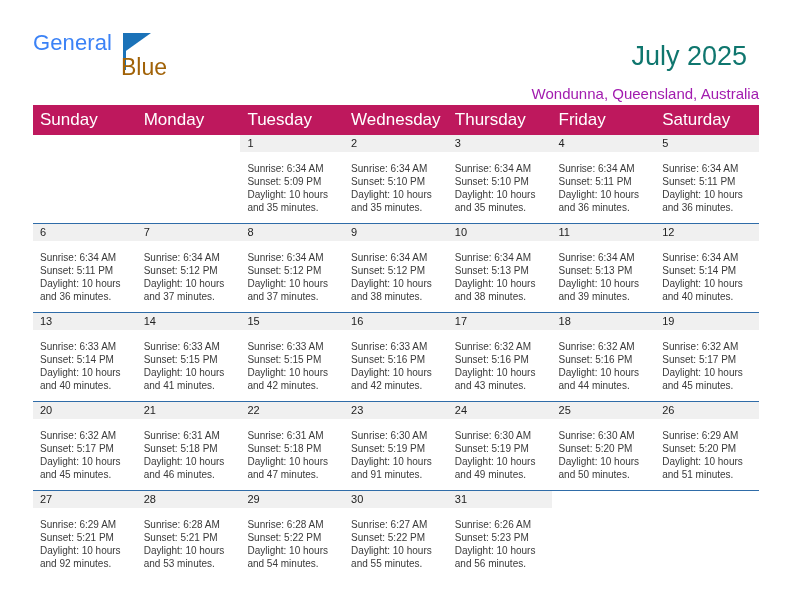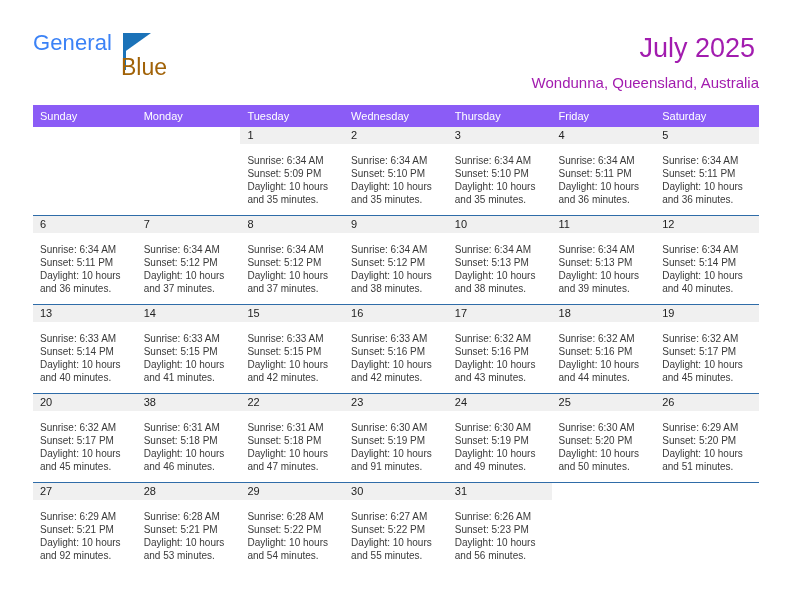--- a/index.html
+++ b/index.html
@@ -72,47 +72,47 @@
   }
 
   .title-block {
     position: absolute;
     right: 0;
     top: 0;
     text-align: right;
   }
   .cal-title {
     font-size: 27px;
-    color: #a21caf;
+    color: #0f766e;
     line-height: 32px;
     font-weight: normal;
-    margin: 4px;
+    margin: 12px;
     white-space: nowrap;
   }
   .cal-subtitle {
     font-size: 15px;
     color: #a21caf;
     line-height: 20px;
     margin: 9px 0 0 0;
     white-space: nowrap;
   }
 
   
   .calendar {
     position: absolute;
     left: 33px;
     top: 105px;
     width: 726px;
     border-collapse: collapse;
     table-layout: fixed;
   }
   .calendar th {
-    background: #8b5cf6;
+    background: #be185d;
     color: #ffffff;
-    font-size: 11px;
+    font-size: 17px;
     font-weight: normal;
     text-align: left;
     padding: 5px 0 5px 7px;
     height: 10px;
     box-sizing: border-box;
   }
   .calendar td {
     vertical-align: top;
     padding: 0;
     width: 103.71px;
@@ -416,21 +416,21 @@
               <div class="dayinfo">
                 <div>Sunrise: 6:32 AM</div>
                 <div>Sunset: 5:17 PM</div>
                 <div>Daylight: 10 hours</div>
                 <div>and 45 minutes.</div>
               </div>
             </div>
           </td>
           <td>
             <div class="daycell">
-              <div class="daynum-band">38</div>
+              <div class="daynum-band">21</div>
               <div class="dayinfo">
                 <div>Sunrise: 6:31 AM</div>
                 <div>Sunset: 5:18 PM</div>
                 <div>Daylight: 10 hours</div>
                 <div>and 46 minutes.</div>
               </div>
             </div>
           </td>
           <td>
             <div class="daycell">

